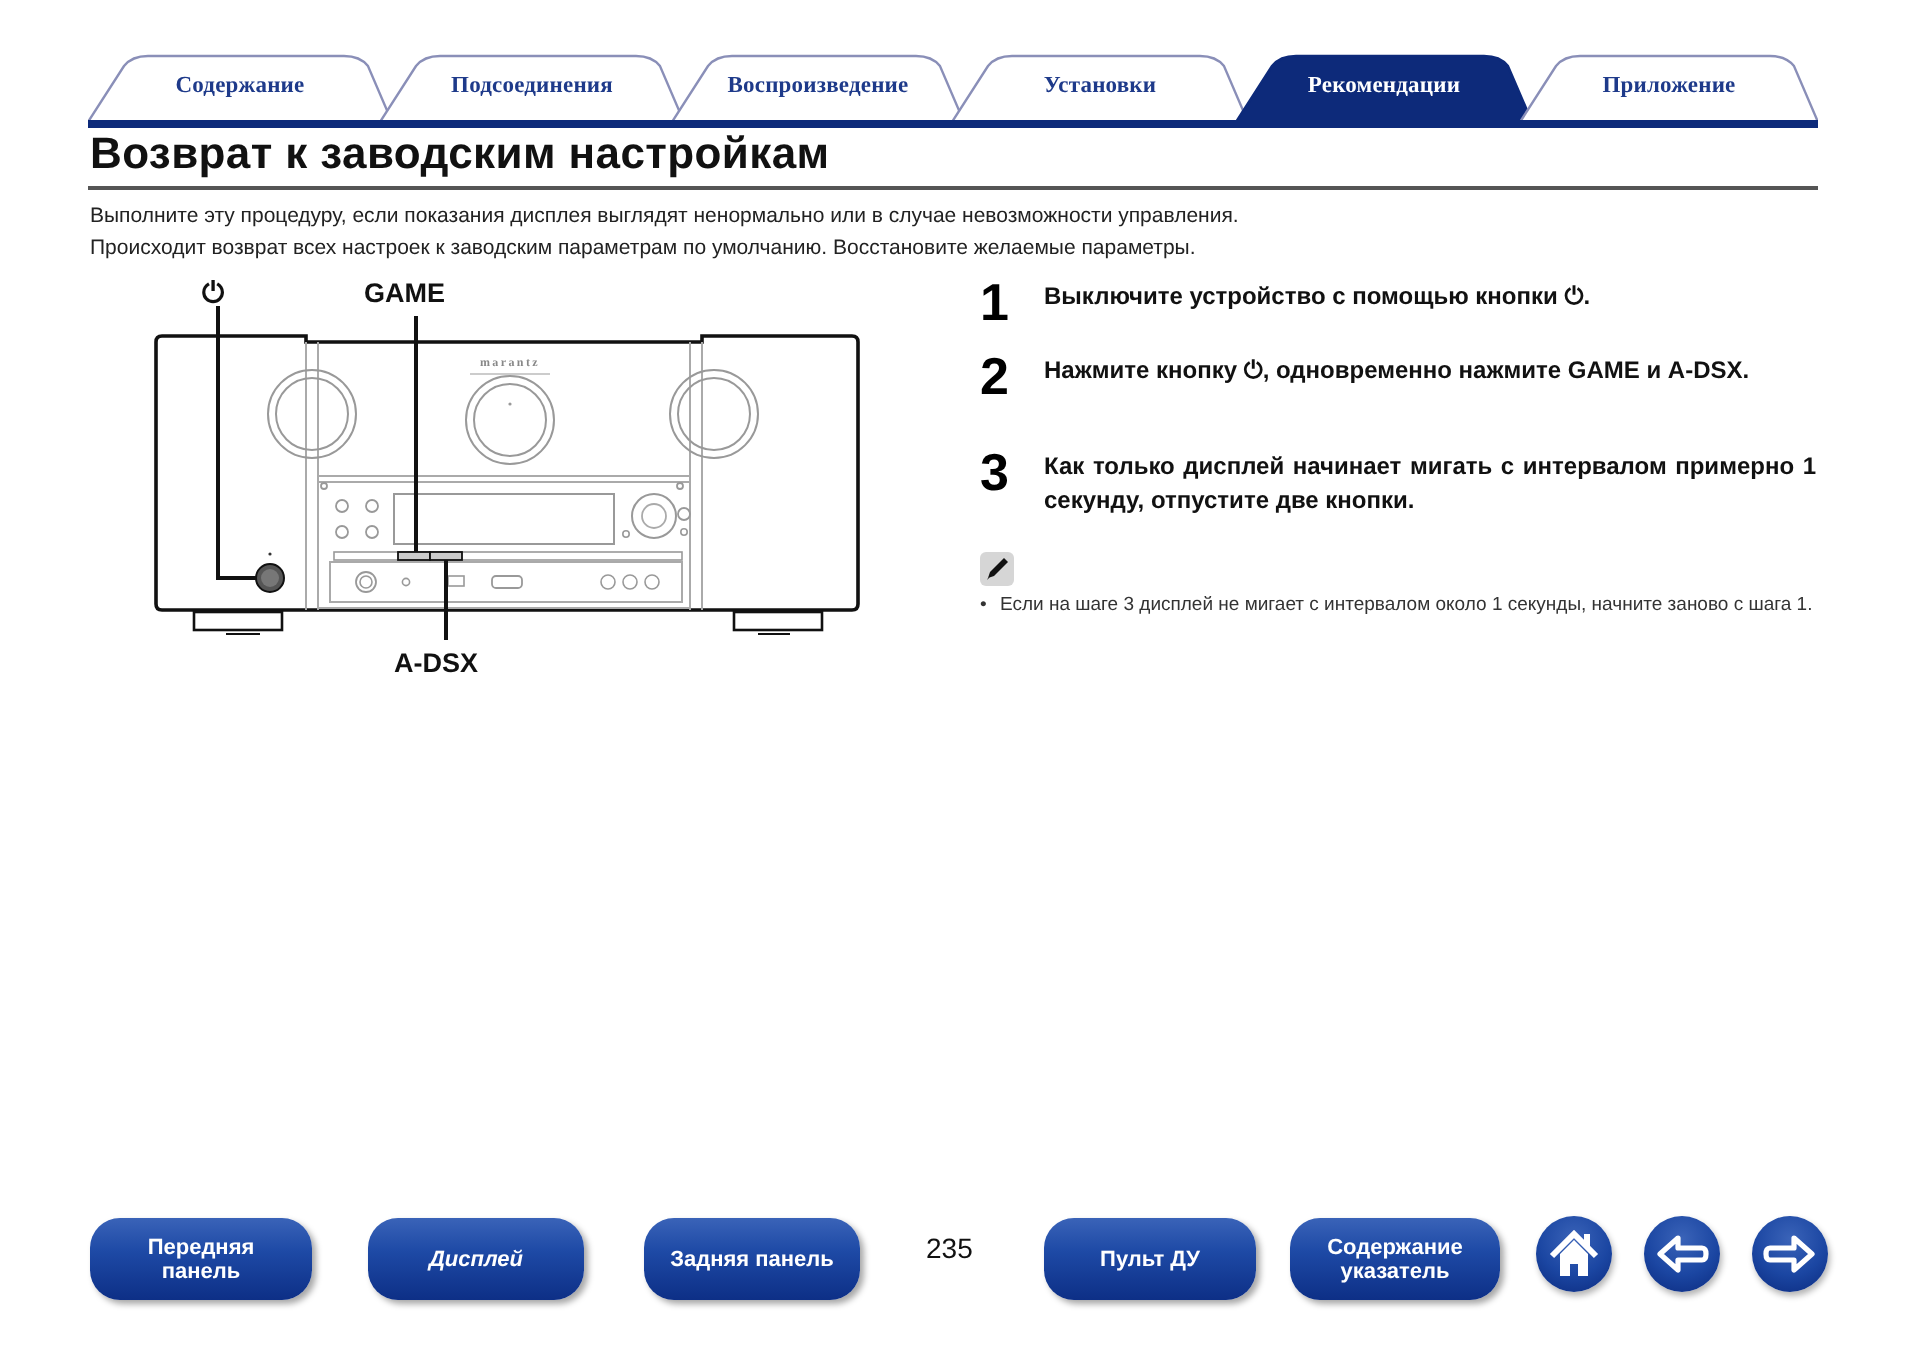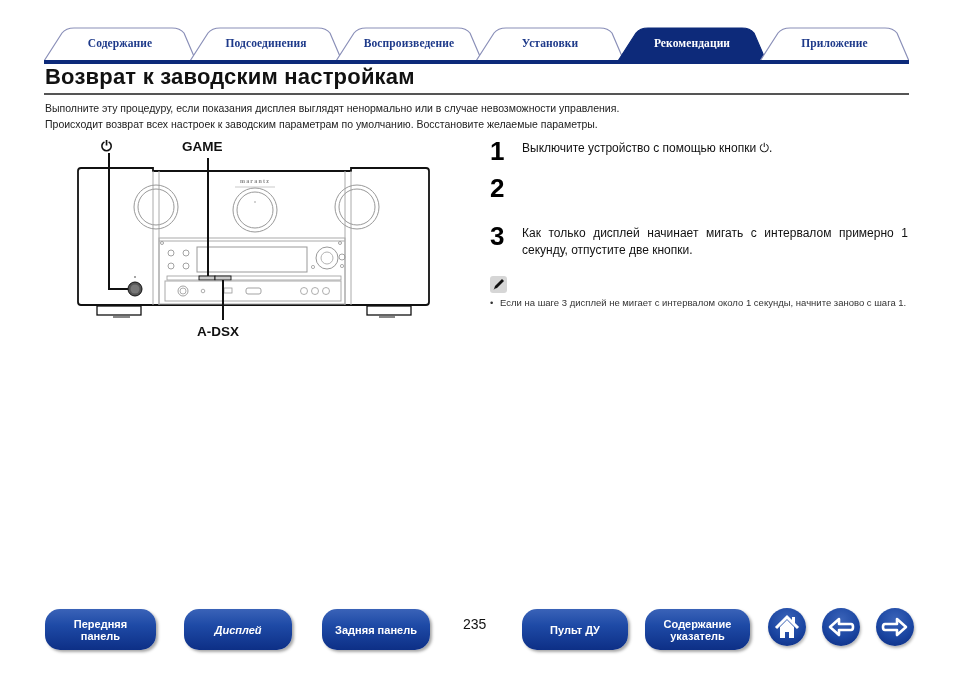--- a/index.html
+++ b/index.html
@@ -23,21 +23,21 @@
   .intro { position:absolute; left:45px; top:100px; font-size:10.5px; color:#222; line-height:16px; }
 
   
   .illus { position:absolute; left:75px; top:135px; width:360px; height:210px; }
   .lbl { position:absolute; font-weight:bold; font-size:13.5px; color:#111; }
 
   
   .steps { position:absolute; left:490px; top:140px; width:418px; }
   .step { position:relative; padding-left:32px; margin-bottom:0; }
   .step .num { position:absolute; left:0; top:-4px; font-size:26px; font-weight:bold; color:#000; }
-  .step .txt { font-size:12px; font-weight:normal; line-height:17px; text-align:justify; color:#111; }
+  .step .txt { font-size:12px; font-weight:bold; line-height:17px; text-align:justify; color:#111; }
 
   .note-icon { position:absolute; left:490px; top:276px; width:17px; height:17px;
                background:#d6d6d6; border-radius:3px; }
   .note { position:absolute; left:490px; top:296px; width:418px; font-size:9.5px;
           line-height:14.5px; color:#333; text-align:justify; }
   .note .bullet { position:absolute; left:0; }
   .note .nt { display:block; padding-left:10px; }
 
   
   .bbtn { position:absolute; top:609px; height:41px; border-radius:15px;
@@ -178,20 +178,21 @@
   <div class="lbl" style="left:122px;top:189px;">A-DSX</div>
 </div>
 
 <div class="steps">
   <div class="step" style="height:37px;">
     <div class="num">1</div>
     <div class="txt">Выключите устройство с помощью кнопки ⏻.</div>
   </div>
   <div class="step" style="height:48px;">
     <div class="num">2</div>
+    <div class="txt">Нажмите кнопку ⏻, одновременно нажмите GAME и A-DSX.</div>
   </div>
   <div class="step">
     <div class="num">3</div>
     <div class="txt">Как только дисплей начинает мигать с интервалом примерно 1 секунду, отпустите две кнопки.</div>
   </div>
 </div>
 
 <div class="note-icon">
   <svg width="17" height="17" viewBox="0 0 17 17">
       <path d="M4,13 L5,10 L12,3 L14,5 L7,12 Z" fill="#111"></path>

